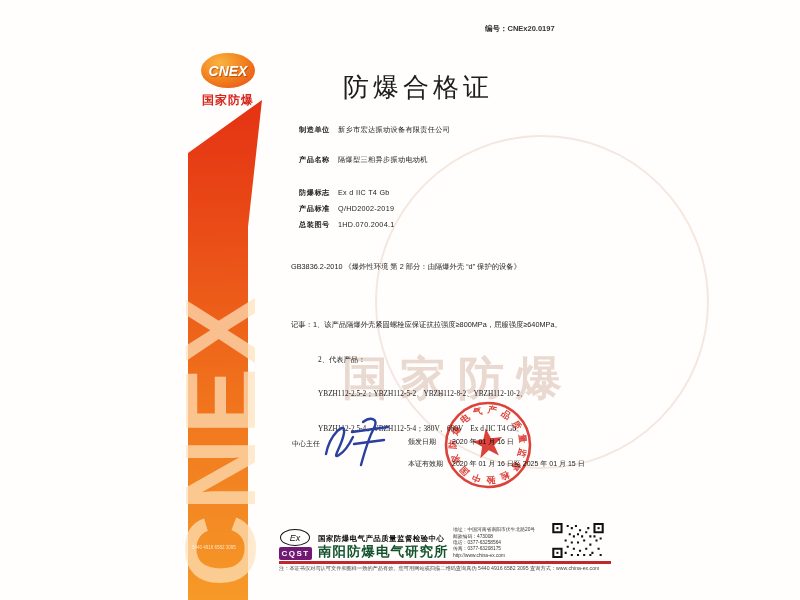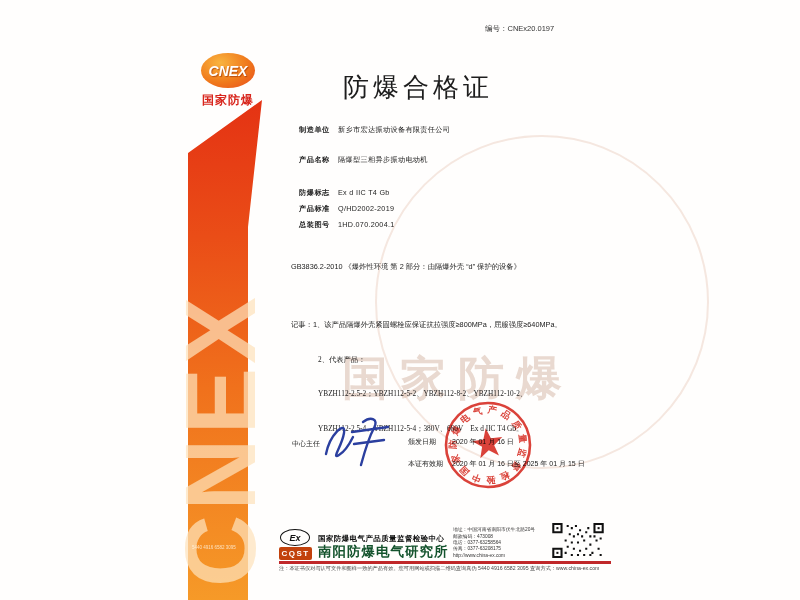--- a/index.html
+++ b/index.html
@@ -24,44 +24,44 @@
   .logo-caption{left:199px;top:92px;width:58px;text-align:center;color:#d8251c;
                 font-weight:bold;font-size:12px;letter-spacing:1px;}
 
   
   .wm-circle{left:375px;top:135px;width:330px;height:330px;border-radius:50%;
              border:2px solid rgba(226,188,168,0.35);}
   .wm-text{left:342px;top:348px;font-size:46px;font-weight:bold;letter-spacing:12px;
            color:rgba(206,172,152,0.45);white-space:nowrap;}
 
   
-  .cert-no{left:485px;top:24px;font-size:7.5px;color:#333;white-space:nowrap;}
+  .cert-no{left:485px;top:24px;font-size:7.5px;color:#333;white-space:nowrap;font-weight:bold;}
   .title{left:330px;top:70px;width:176px;text-align:center;font-size:26px;font-weight:normal;
          letter-spacing:4px;color:#1d1d1d;white-space:nowrap;}
 
   
   .frow{left:291px;font-size:7.2px;white-space:pre;color:#222;}
   .frow .lab{display:inline-block;width:39px;font-weight:bold;letter-spacing:0.5px;}
   .frow .val{letter-spacing:0.3px;}
 
   .block{left:291px;font-size:7.3px;line-height:13px;color:#222;white-space:pre;}
   .notes{line-height:11.5px;}
   .notes .ind{padding-left:27px;font-family:Liberation Serif, serif;}
 
   
   .slab{font-size:7px;color:#222;white-space:nowrap;}
   .sval{font-size:7px;color:#222;white-space:nowrap;}
   .sig-svg{left:316px;top:408px;}
   .seal{left:442px;top:399px;mix-blend-mode:multiply;opacity:0.88;}
 
   
   .ex-oval{left:280px;top:529px;width:28px;height:15px;border:1.7px solid #111;border-radius:50%;
-           display:flex;align-items:center;justify-content:center;font-size:9px;font-weight:bold;
+           display:flex;align-items:center;justify-content:center;font-size:9px;font-weight:normal;
            font-style:italic;color:#111;}
-  .cqst-box{left:279px;top:547px;width:33px;height:13px;background:#c2410c;border-radius:2px;
+  .cqst-box{left:279px;top:547px;width:33px;height:13px;background:#701a75;border-radius:2px;
             color:#fff;font-size:8px;font-weight:bold;letter-spacing:1.5px;
             display:flex;align-items:center;justify-content:center;}
   .org1{left:318px;top:534px;font-size:7.5px;font-weight:bold;letter-spacing:0.4px;color:#111;white-space:nowrap;}
   .org2{left:318px;top:543px;font-size:13.5px;font-weight:bold;letter-spacing:1px;color:#14532d;white-space:nowrap;}
   .contact{left:453px;top:526px;font-size:10px;line-height:13.5px;color:#333;
            transform:scale(0.48);transform-origin:left top;white-space:nowrap;}
   .rule{left:279px;top:561px;width:332px;height:2.5px;background:#c0282a;}
   .foot-note{left:279px;top:565px;font-size:10px;color:#444;transform:scale(0.52);
              transform-origin:left top;white-space:nowrap;}
 </style>

